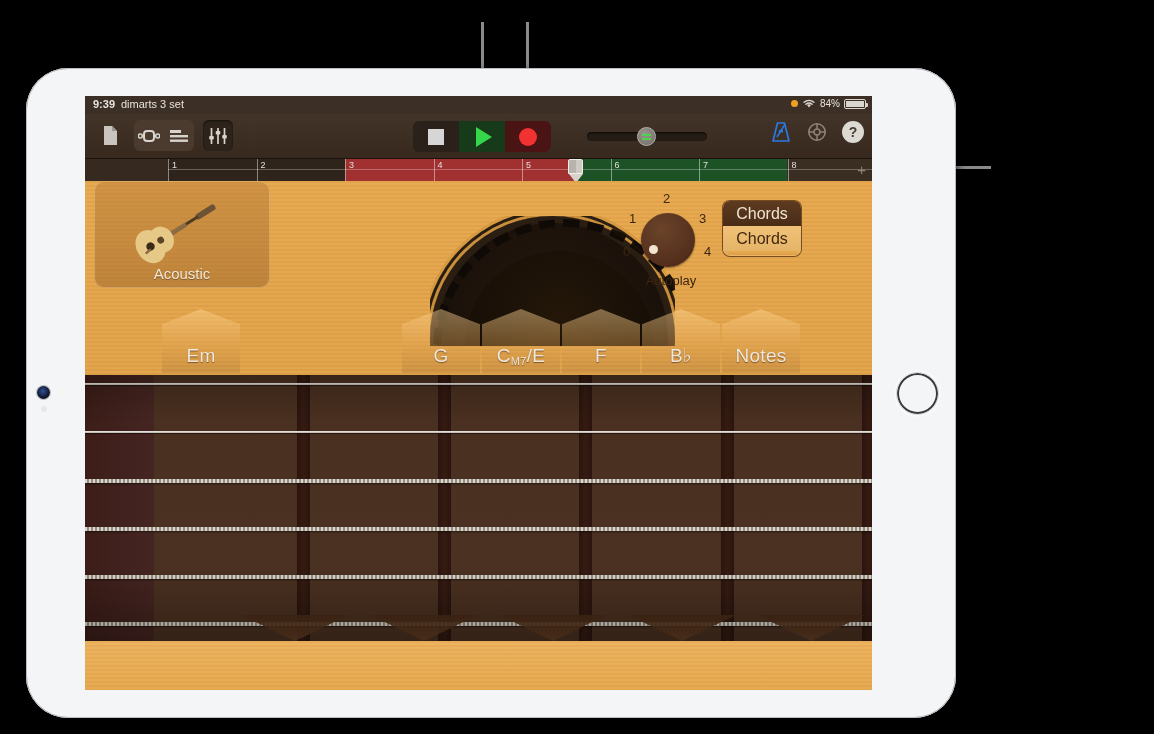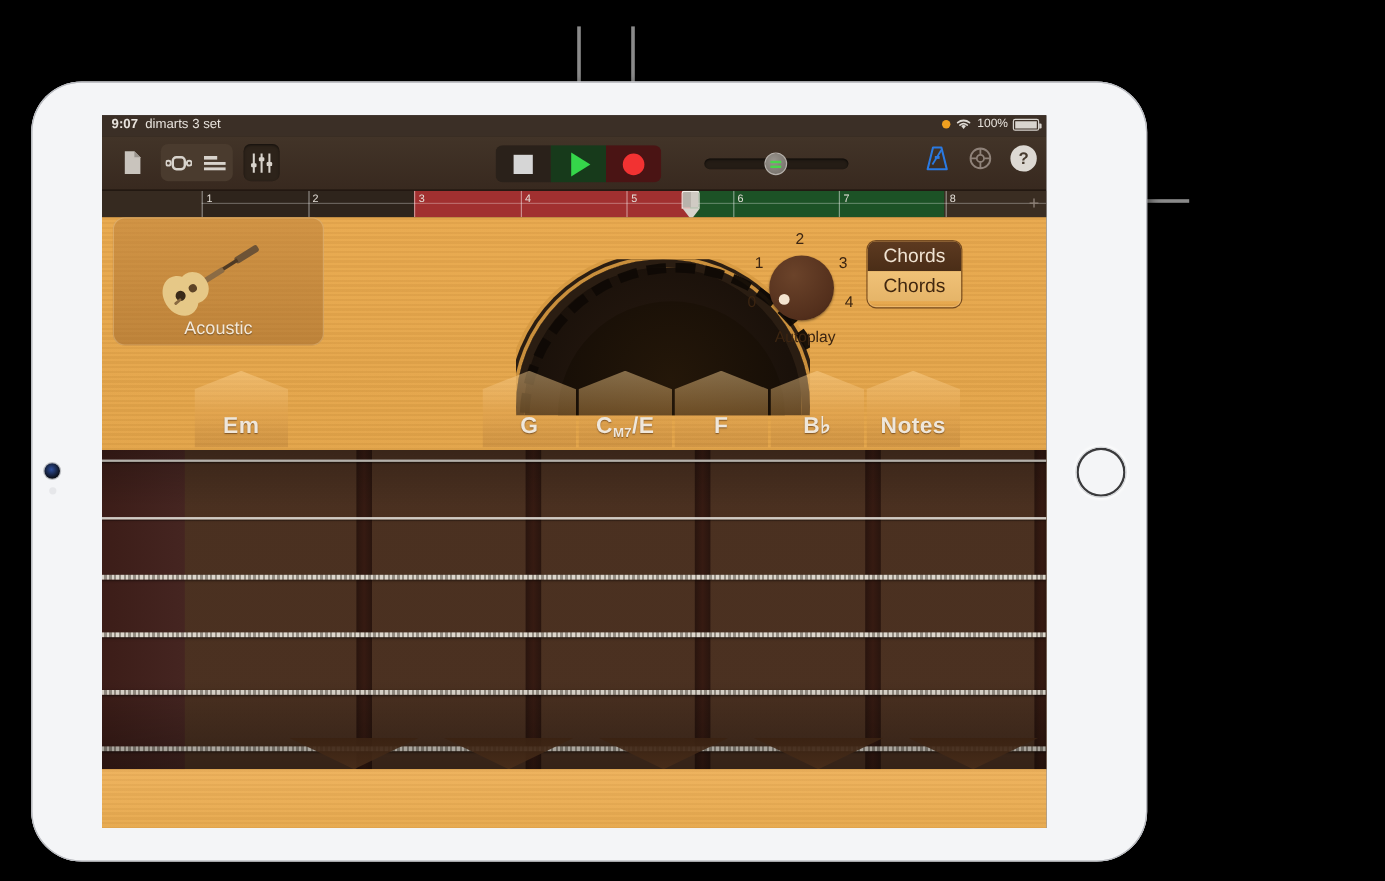--- a/index.html
+++ b/index.html
@@ -195,21 +195,21 @@
   .cn-toggle {
     position:absolute; left:638px; top:20px; width:78px; height:55px;
     border-radius:7px; overflow:hidden;
     box-shadow: 0 0 0 1px rgba(90,52,20,0.8), inset 0 0 0 1px rgba(255,225,180,0.25);
   }
   .cn-opt { height:25px; display:flex;align-items:center;justify-content:center; font-size:16px; }
   .cn-on  { background: linear-gradient(180deg,#5d3a20,#4a2d17); color:#f0e3d2; }
   .cn-off { background: linear-gradient(180deg,#f0c277,#e5b468); color:#41270f; }
 
   
-  .chordstrip { position:absolute; left:0; top:128px; width:675px; height:66px;font-weight:bold; }
+  .chordstrip { position:absolute; left:0; top:128px; width:675px; height:66px; }
   .chordbtn {
     position:absolute; top:0; width:78px; height:64px;
     display:flex; align-items:flex-end; justify-content:center;
     color:#efe7db; font-size:19px; letter-spacing:0.3px;
     padding-bottom:6px;
     background: linear-gradient(180deg, rgba(255,214,150,0.46) 0%, rgba(224,163,82,0.40) 55%, rgba(120,74,36,0.18) 100%);
     clip-path: polygon(50% 0%, 100% 24%, 100% 100%, 0% 100%, 0% 24%);
     text-shadow: 0 1px 1px rgba(60,30,8,0.55);
   }
   .chordbtn sup { font-size:11px; vertical-align:super; }
@@ -261,30 +261,30 @@
 
   <div class="ipad-body"></div>
   <div class="ipad-edge"></div>
   <div class="camera-dot"></div>
   <div class="sensor-dot"></div>
   <div class="home-button"></div>
 
   <div class="screen">
 
     <div class="statusbar">
-      <span class="sb-time">9:07</span>
+      <span class="sb-time">9:39</span>
       <span class="sb-doc">dimarts 3 set</span>
       <span class="sb-right">
         <span class="sb-orange"></span>
         <svg width="14" height="11" viewBox="0 0 14 11">
           <path d="M7 9.6 L9 6.9 A3.4 3.4 0 0 0 5 6.9 Z" fill="#ddd9d3"></path>
           <path d="M2.1 4.2 A7.6 7.6 0 0 1 11.9 4.2" stroke="#ddd9d3" stroke-width="1.5" fill="none" stroke-linecap="round"></path>
           <path d="M3.9 6.2 A5 5 0 0 1 10.1 6.2" stroke="#ddd9d3" stroke-width="1.4" fill="none" stroke-linecap="round"></path>
         </svg>
-        <span class="sb-pct">100%</span>
+        <span class="sb-pct">84%</span>
         <span class="battery"></span>
       </span>
     </div>
 
     <div class="toolbar">
       <div class="tb-left">
         <div class="icon-btn">
           <svg width="17" height="21" viewBox="0 0 17 21">
             <path d="M2 1 h8 l5 5 v14 H2 Z" fill="#c9c4bd"></path>
             <path d="M10 1 v5 h5 Z" fill="#9a958e"></path>

